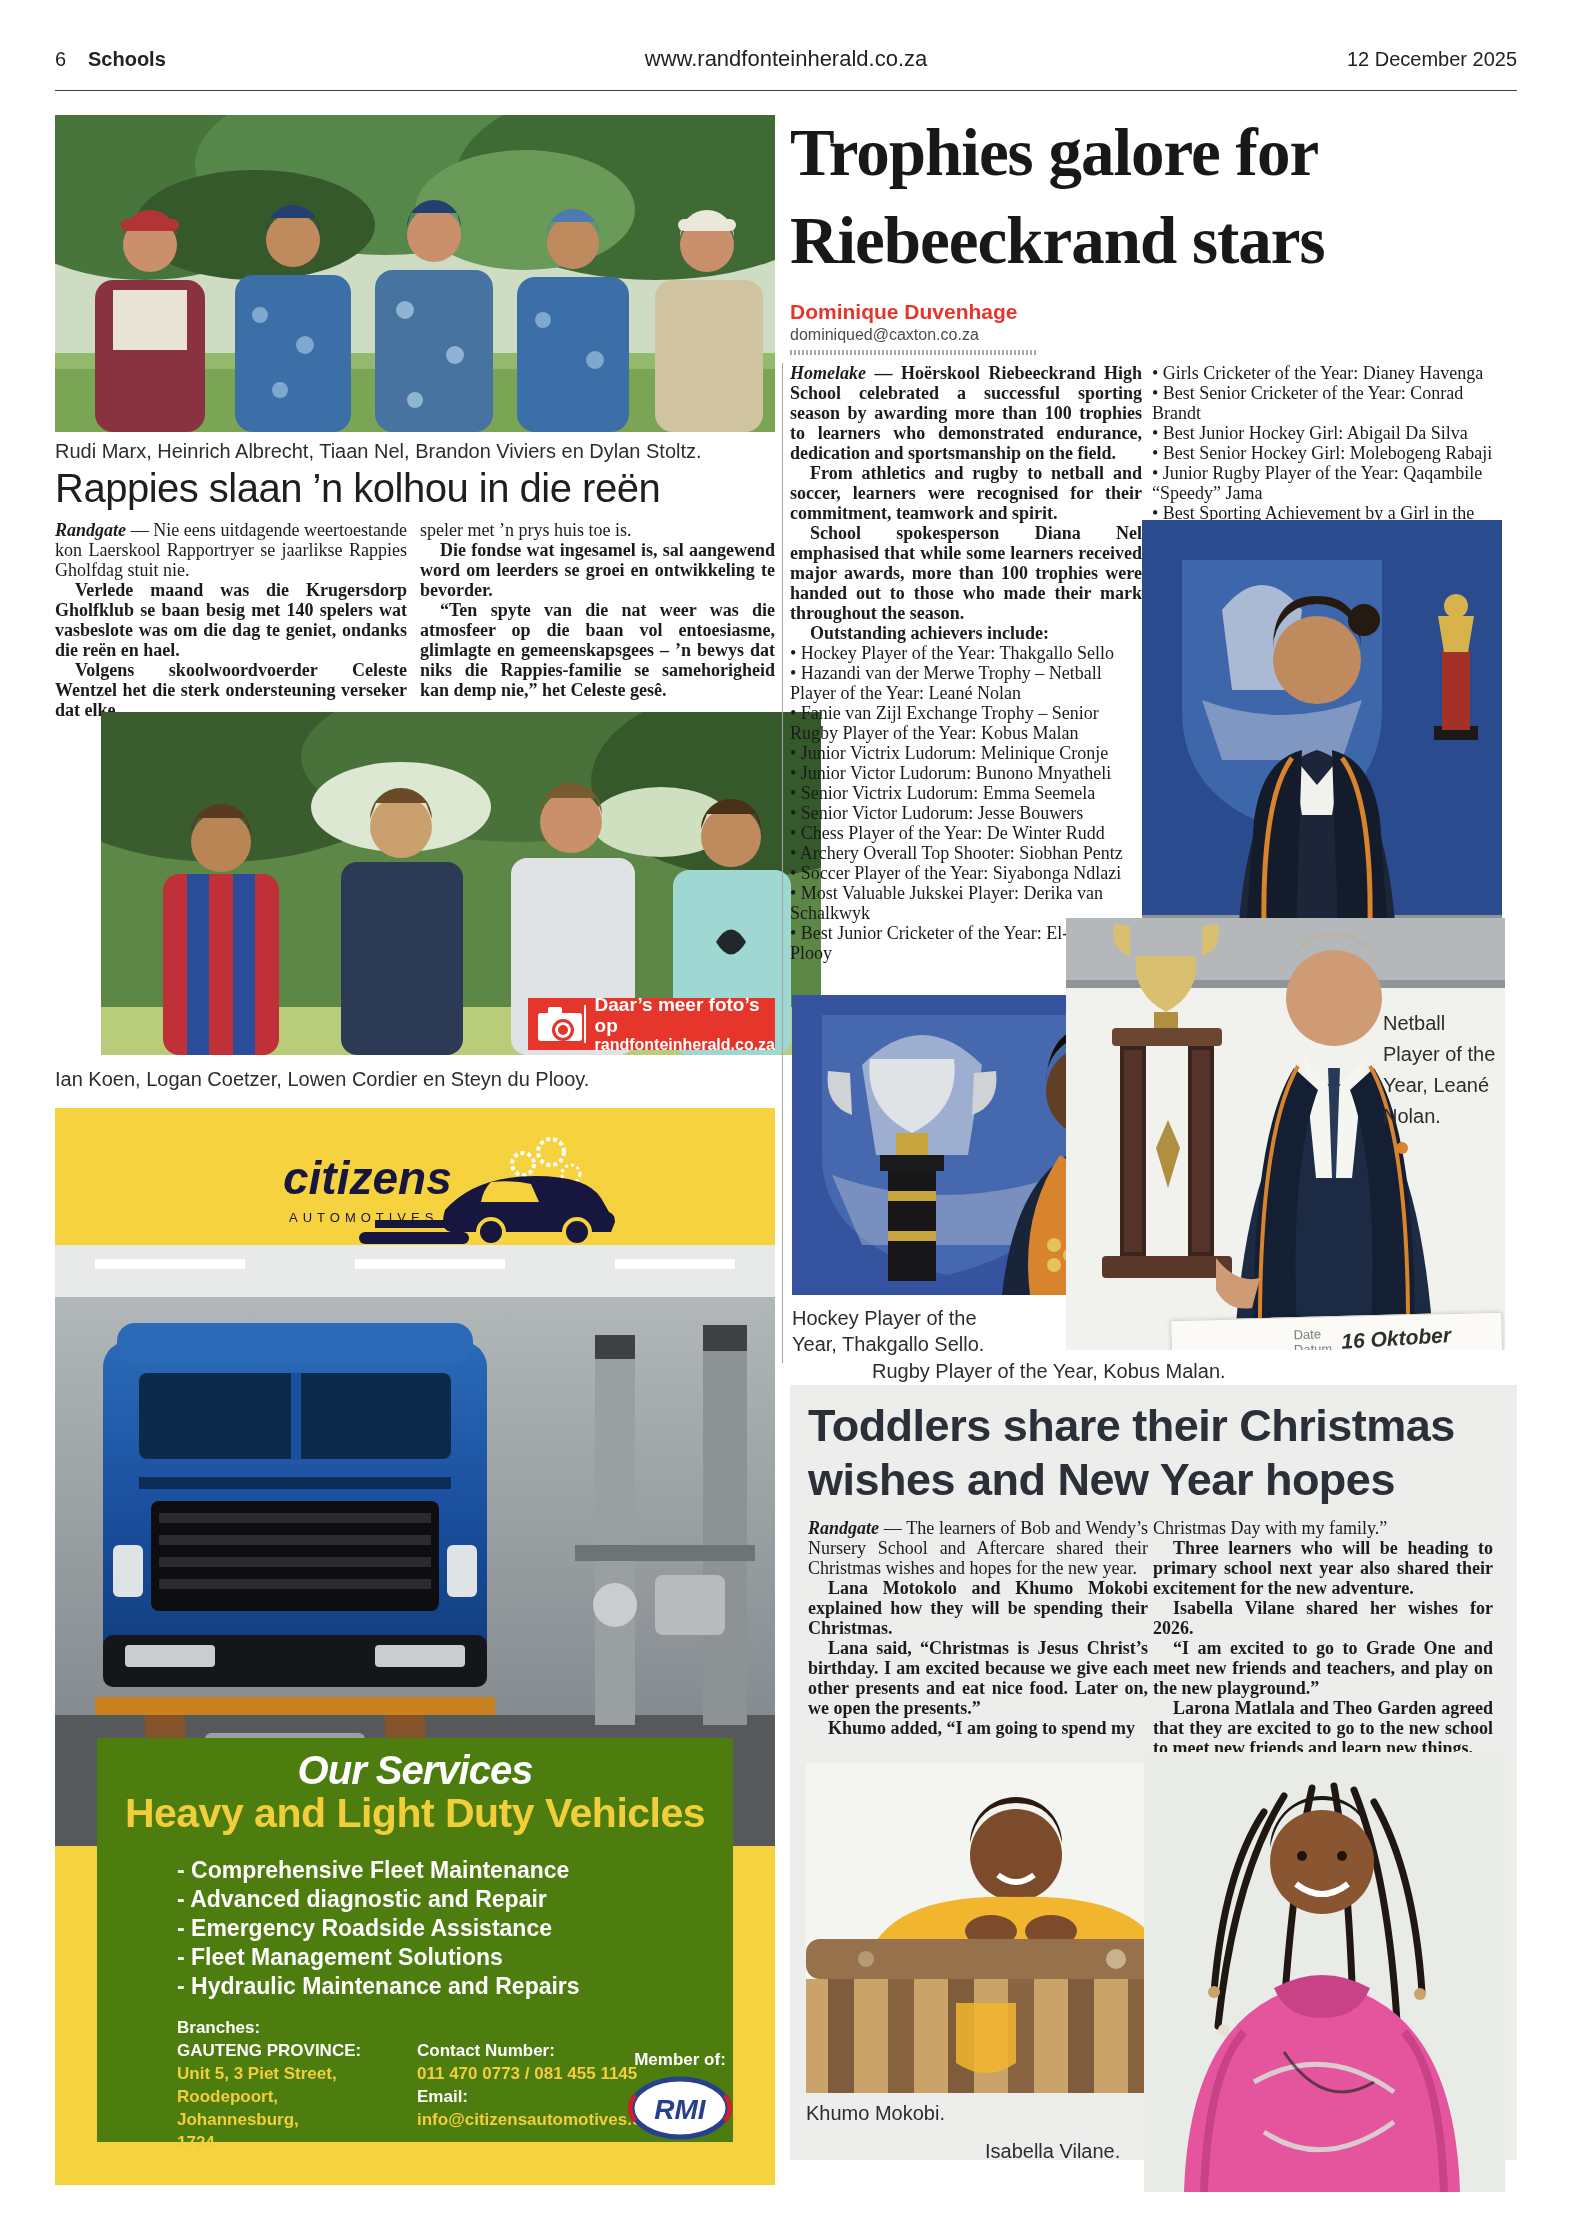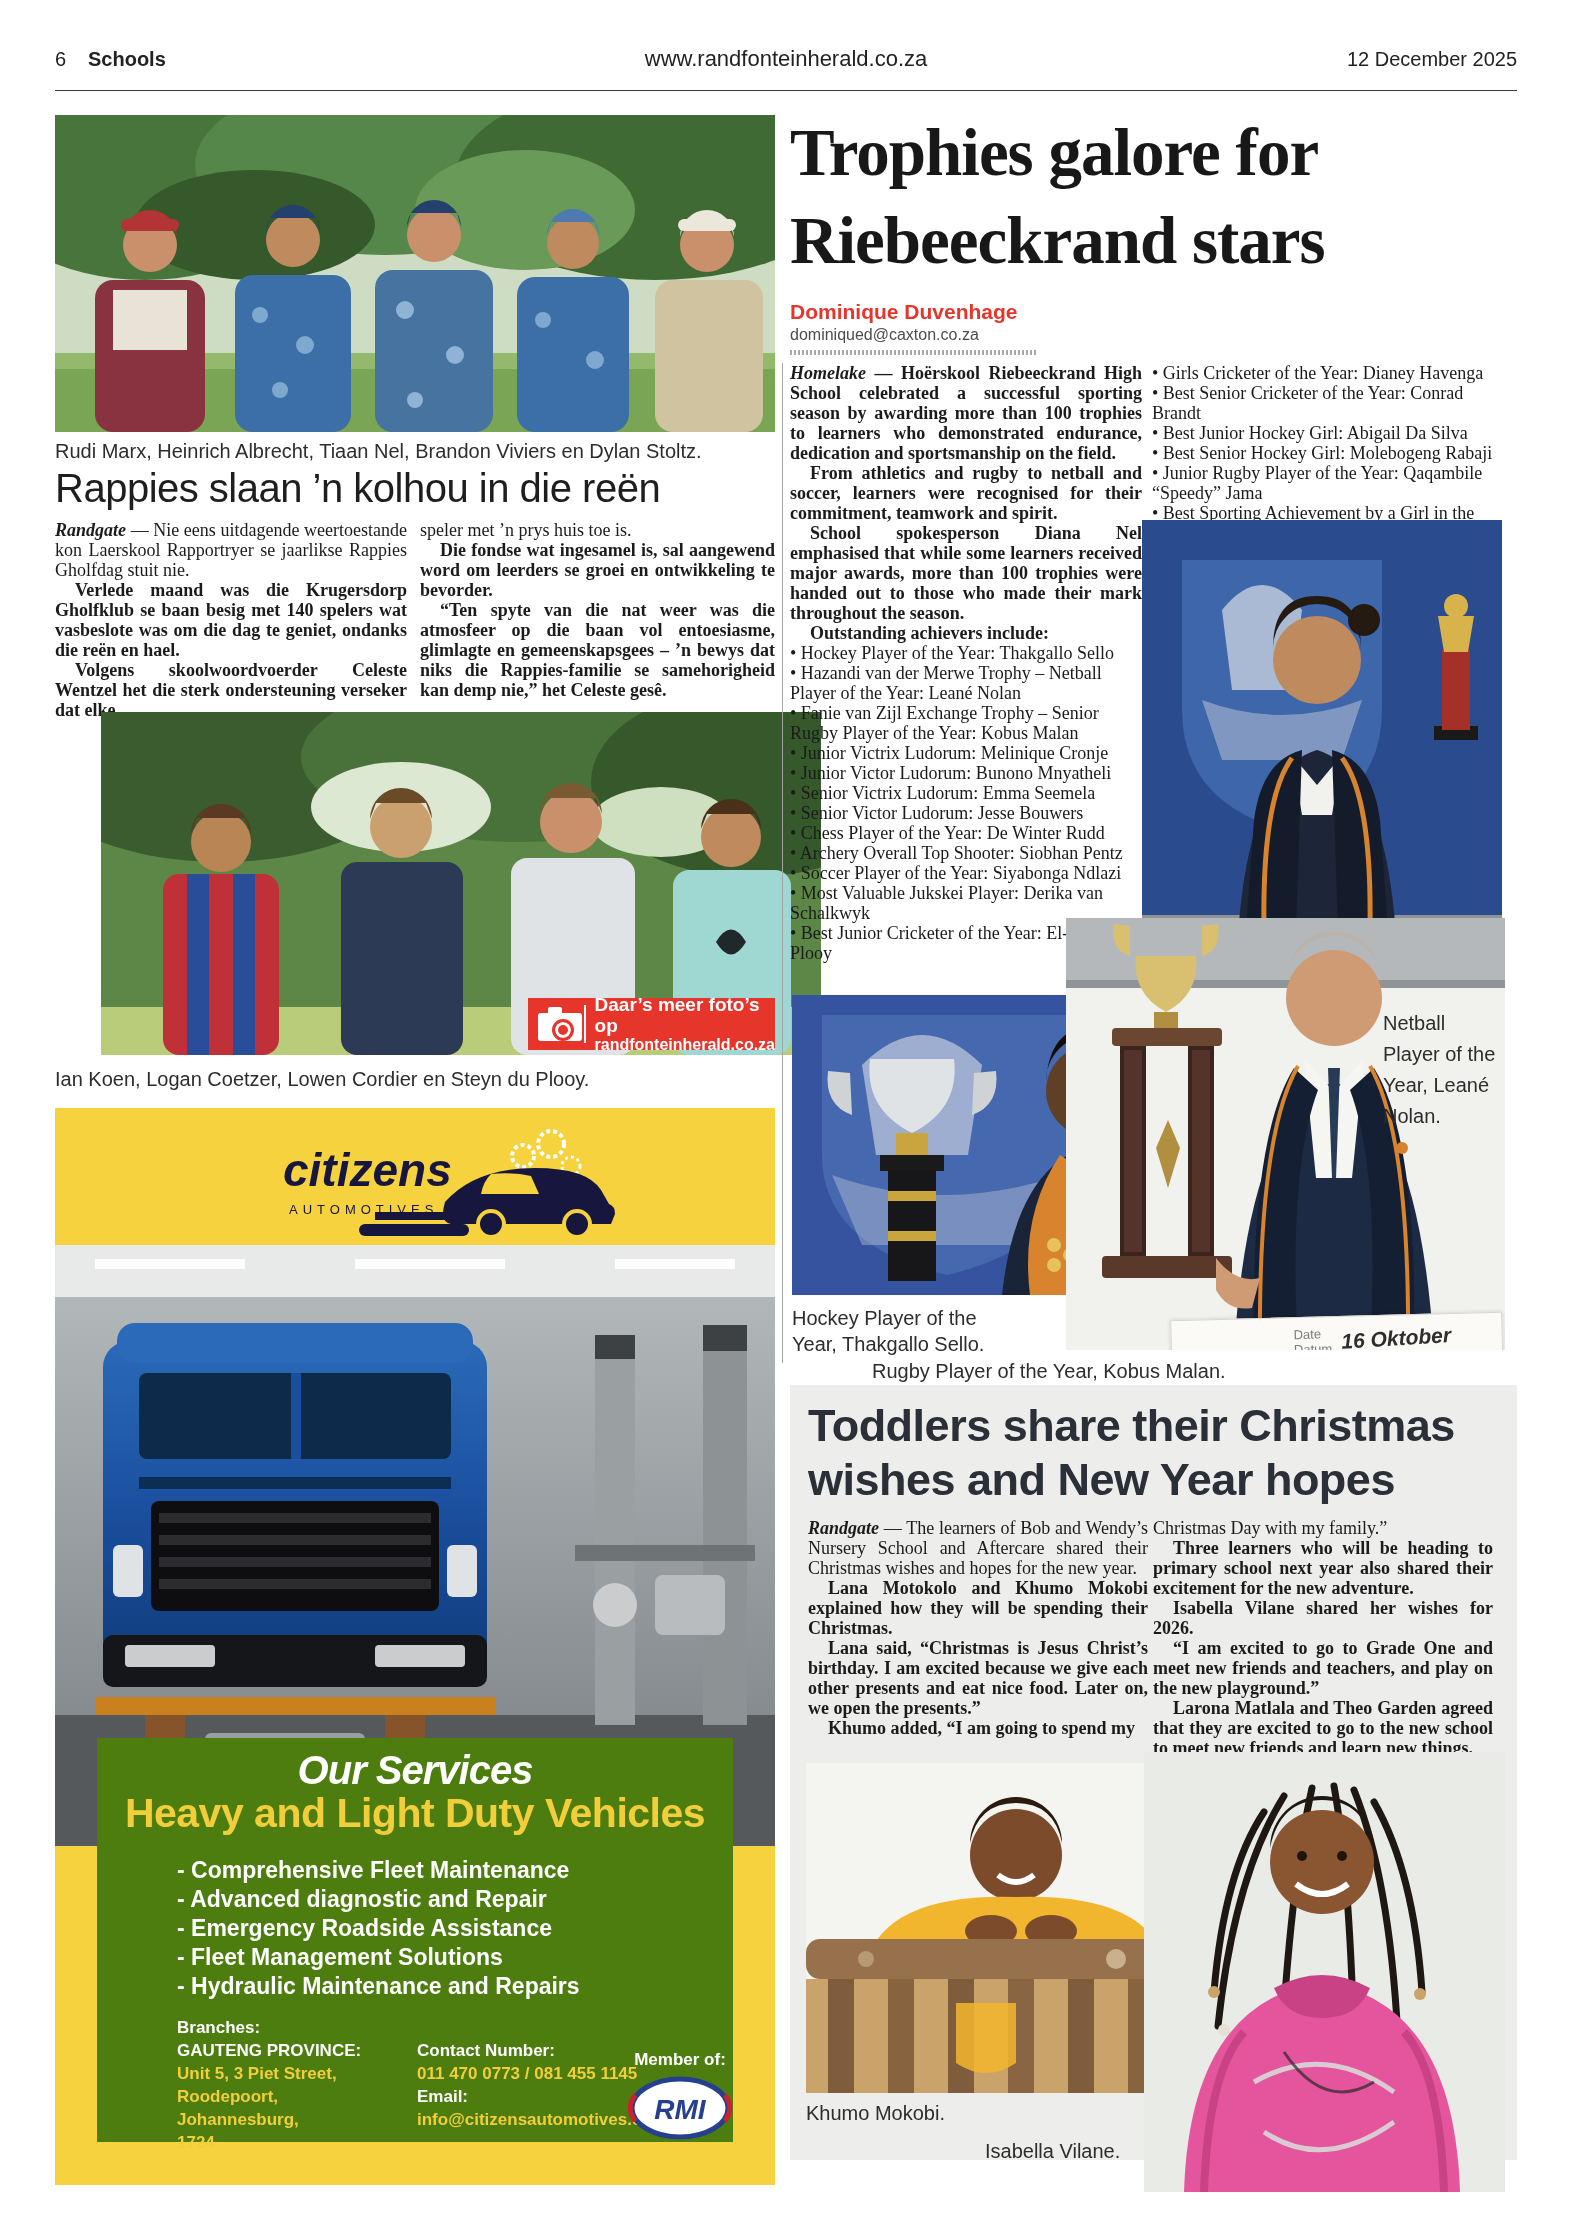--- a/index.html
+++ b/index.html
@@ -171,21 +171,21 @@
       <div class="badge-sep"></div>
       <div>
         <div class="badge-l1">Daar’s meer foto’s op</div>
         <div class="badge-l2">randfonteinherald.co.za</div>
       </div>
     </div>
   </div>
   <div class="abs caption" style="left:55px;top:1066px;width:720px;">Ian Koen, Logan Coetzer, Lowen Cordier en Steyn du Plooy.</div>
 
   <div class="abs ad" style="left:55px;top:1108px;width:720px;height:1077px;">
-    <div class="abs" style="left:200px;top:20px;">
+    <div class="abs" style="left:200px;top:28px;">
       <svg width="360" height="120" viewBox="0 0 360 120">
         <text x="28" y="58" font-family="Liberation Sans, sans-serif" font-size="46" font-weight="700" font-style="italic" fill="#16163e">citizens</text>
         <text x="34" y="86" font-family="Liberation Sans, sans-serif" font-size="13" letter-spacing="5" fill="#16163e">AUTOMOTIVES</text>
 
         <circle cx="268" cy="28" r="11" fill="none" stroke="#ffffff" stroke-width="4" stroke-dasharray="4 3"></circle>
         <circle cx="296" cy="16" r="13" fill="none" stroke="#ffffff" stroke-width="4" stroke-dasharray="4 3"></circle>
         <circle cx="316" cy="38" r="9" fill="none" stroke="#ffffff" stroke-width="3" stroke-dasharray="3 3"></circle>
 
         <path d="M190 74 q30 -34 90 -34 q52 0 66 22 l8 14 q6 2 6 10 l-4 10 h-160 q-12 -2 -6 -22 z" fill="#16163e"></path>
         <path d="M236 46 q22 -2 40 2 l8 18 h-58 q2 -12 10 -20 z" fill="#f6d23f"></path>

